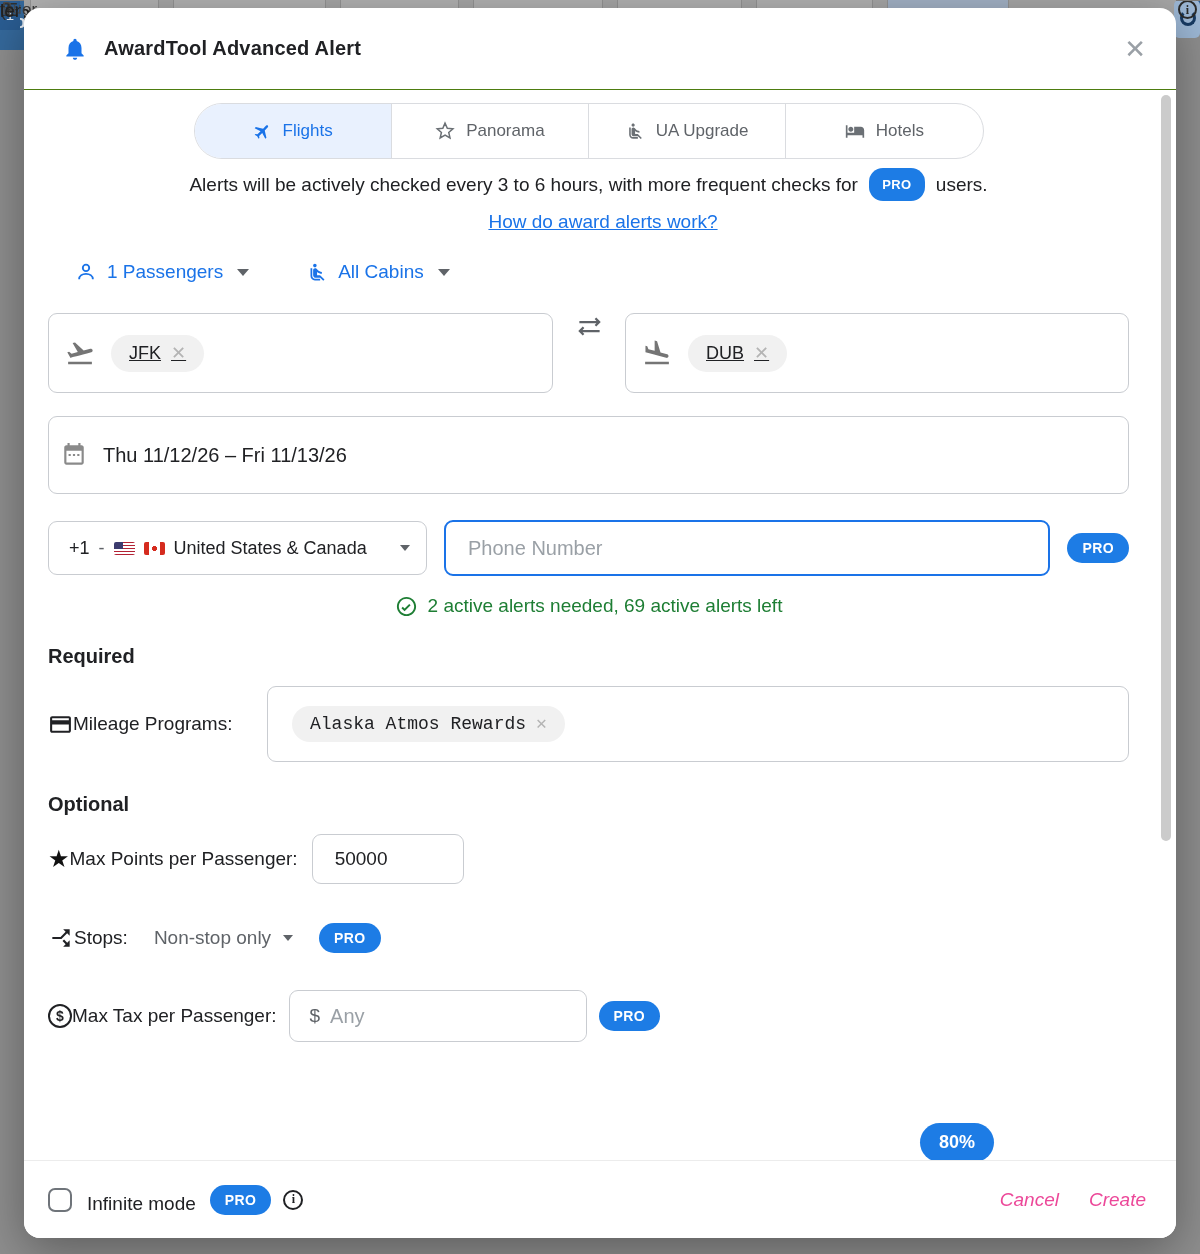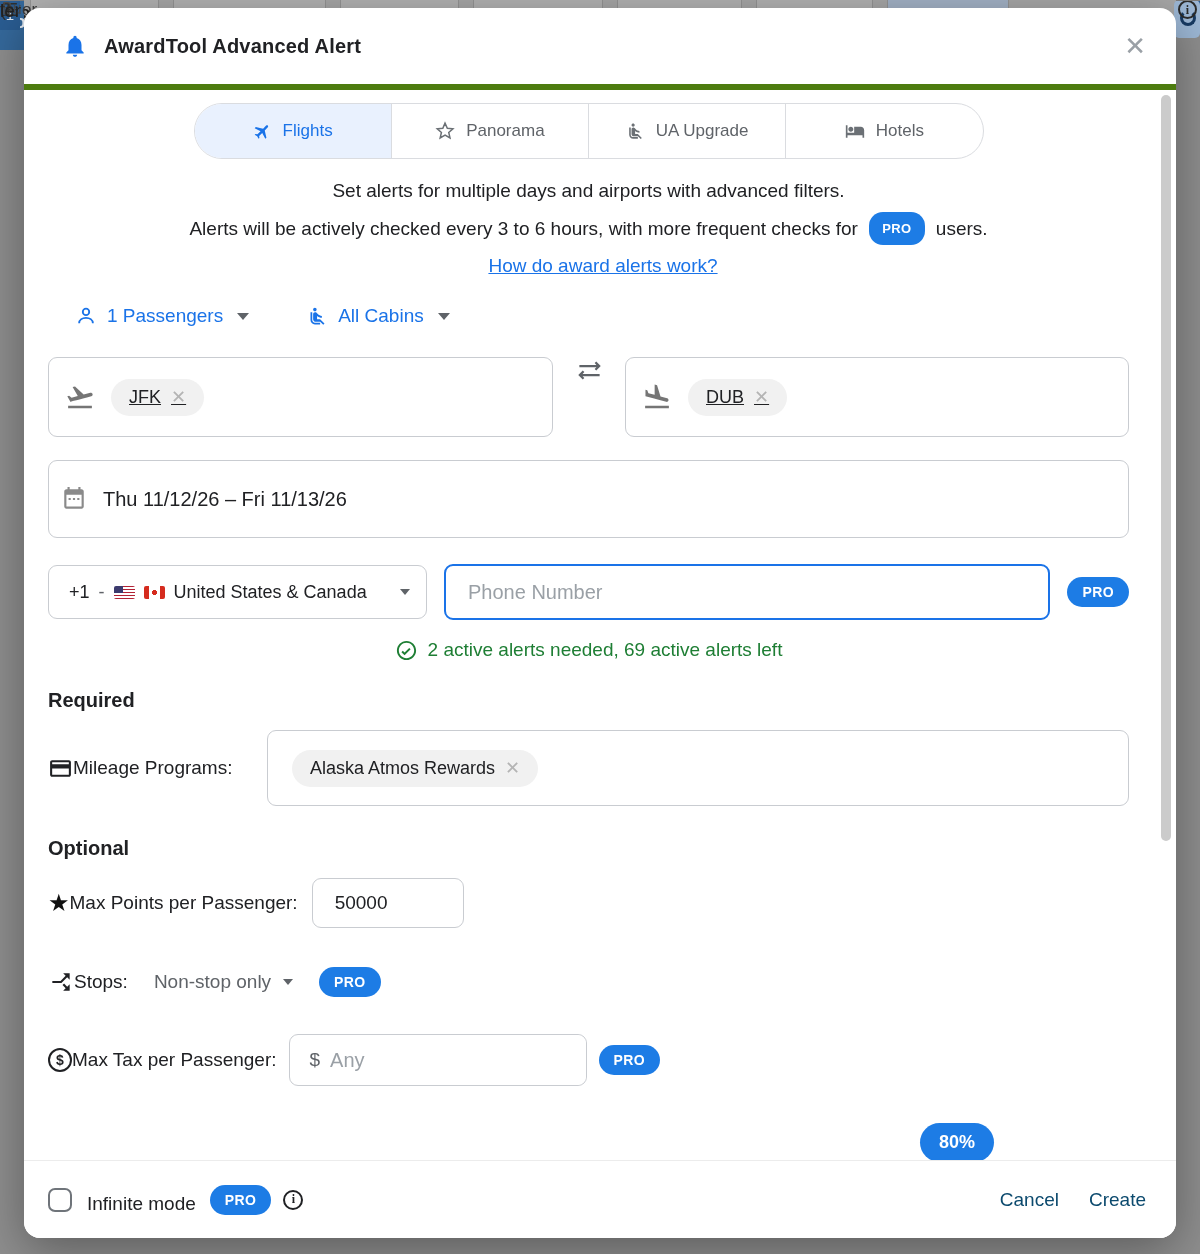--- a/index.html
+++ b/index.html
@@ -55,21 +55,21 @@
   .hr-l1 { left:0; width:24px; top:300; }  .hr-r1 { right:0; width:24px; top:300; }
   .hr-l2 { left:0; width:24px; top:735; }  .hr-l3 { left:0; width:24px; top:790; }
   .hr-l4 { left:0; width:24px; top:905; }
 
   
   .modal {
     position:absolute; left:24px; top:8px; width:1152px; height:1230px;
     background:#fff; border-radius:16px; box-shadow:0 12px 48px rgba(0,0,0,.35);
   }
   .m-header { height:82px; display:flex; align-items:center; padding:0 30px 0 38px;
-              border-bottom:6px solid #4d7c0f; }
+              border-bottom:1px solid #4d7c0f; }
   .m-title { font-size:20px; font-weight:700; margin-left:16px; letter-spacing:.2px; }
   .m-close { margin-left:auto; font-size:26px; color:#9aa0a6; cursor:pointer; line-height:1; }
   .m-body { padding:13px 47px 0 24px; position:relative; }
 
   
   .tabs-wrap { display:flex; justify-content:center; margin-top:0; }
   .tabgroup { display:flex; width:790px; height:56px; border:1px solid #dadce0;
               border-radius:28px; overflow:hidden; background:#fff; }
   .tab { flex:1; display:flex; align-items:center; justify-content:center; gap:11px;
          font-size:17px; color:#5f6368; cursor:pointer; border-left:1px solid #dadce0; }
@@ -128,21 +128,21 @@
                 margin-top:17px; color:#1e7e34; font-size:19px; height:26px; }
 
   
   .section-h { font-size:20px; font-weight:700; margin-top:26px; }
   .section-h.opt { margin-top:31px; }
 
   .mileage-row { display:flex; align-items:center; margin-top:18px; }
   .field-label { display:flex; align-items:center; font-size:19px; color:#202124; flex:none; }
   .mileage-label { width:219px; }
   .mileage-box { flex:1; height:76px; border:1px solid #c9ccd1; border-radius:9px;
-                 display:flex; align-items:center; padding:8px 24px; }
+                 display:flex; align-items:center; padding:8px 24px;font-family:Liberation Mono, monospace; }
 
   .points-row { display:flex; align-items:center; margin-top:18px; gap:14px; }
   .points-input { width:152px; height:50px; border:1px solid #c9ccd1; border-radius:9px;
                   font-size:19px; padding:13px 22px; outline:none; color:#202124;
                   font-family:"Liberation Sans", sans-serif; }
 
   .stops-row { display:flex; align-items:center; margin-top:38px; gap:26px; height:32px; }
   .stops-value { display:flex; align-items:center; gap:8px; color:#5f6368; font-size:19px; cursor:pointer; }
 
   .tax-row { display:flex; align-items:center; margin-top:36px; gap:12px; }
@@ -170,21 +170,21 @@
   
   .m-footer { position:absolute; left:0; right:0; bottom:0; height:78px; border-top:1px solid #ececec;
               display:flex; align-items:center; padding:0 30px 0 24px;
               border-radius:0 0 16px 16px; background:#fff; }
   .checkbox { width:24px; height:24px; border:2px solid #6f747a; border-radius:7px; cursor:pointer; flex:none; }
   .foot-label { font-size:19px; margin:8px 14px 0 15px; }
   .foot-info { width:20px; height:20px; border:2px solid #202124; border-radius:50%; margin-left:12px;
                display:inline-flex; align-items:center; justify-content:center; font-size:12px; font-weight:700;
                font-family:"Liberation Serif", serif; cursor:pointer; }
   .foot-actions { margin-left:auto; display:flex; gap:30px; }
-  .foot-actions span { color:#0c4a6e; font-size:19px; font-weight:500; cursor:pointer; }
+  .foot-actions span { color:#ec4899; font-size:19px; font-weight:500; cursor:pointer;font-style:italic; }
 
   svg { display:block; }
 </style>
 </head>
 <body>
 
 <div class="backdrop">
   <div class="topstrip">
     <span class="bstr-pro">Pro</span>
     <span class="btab">
@@ -276,21 +276,20 @@
         </div>
         <div class="tab">
           <svg width="20" height="20" viewBox="0 0 24 24" fill="#6b7075">
               <path d="M7 13c1.66 0 3-1.34 3-3S8.66 7 7 7s-3 1.34-3 3 1.34 3 3 3zm12-6h-8v7H3V5H1v15h2v-3h18v3h2v-9c0-2.21-1.79-4-4-4z"></path>
             </svg>
           <span>Hotels</span>
         </div>
       </div>
     </div>
 
-    <div class="desc">Set alerts for multiple days and airports with advanced filters.</div>
     <div class="desc desc2">
       <span>Alerts will be actively checked every 3 to 6 hours, with more frequent checks for</span>
       <span class="pro-badge">PRO</span>
       <span>users.</span>
     </div>
     <div class="help-link">
       <a>How do award alerts work?</a>
     </div>
 
     <div class="controls-row">

